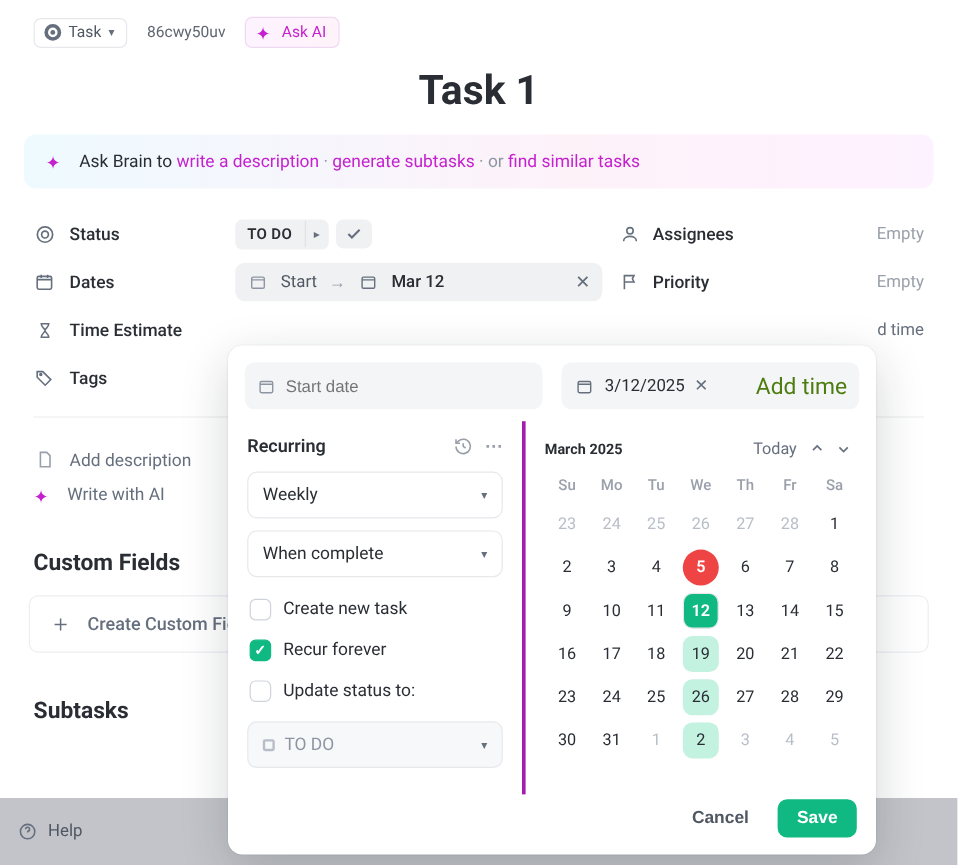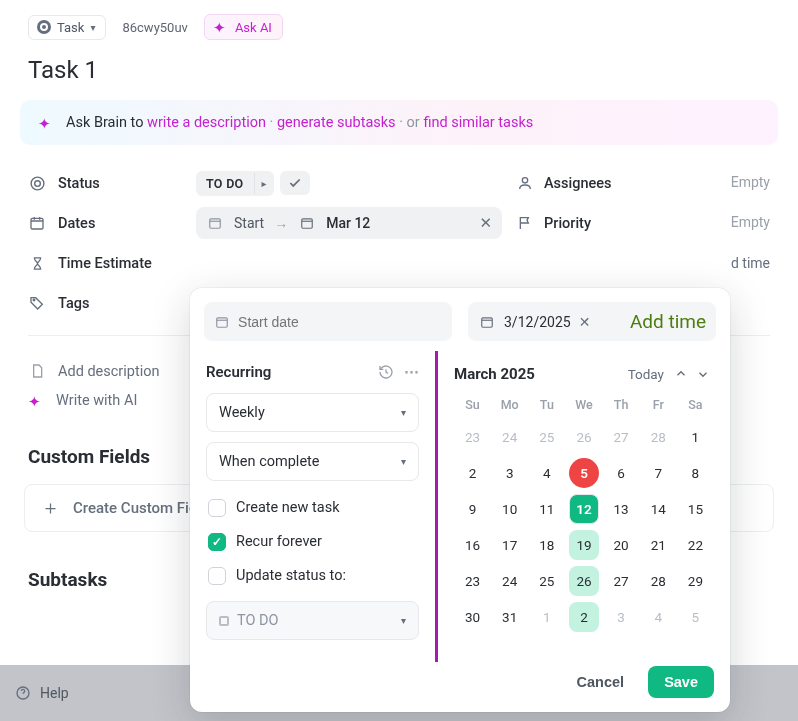--- a/index.html
+++ b/index.html
@@ -6,33 +6,33 @@
 body { font-family: -apple-system, BlinkMacSystemFont, "Segoe UI", Roboto, sans-serif; font-size: 14px; color: #2a2e34; width: 798px; height: 721px; overflow: hidden; position: relative; background: #fff; }
 
 .topbar { display: flex; align-items: center; gap: 8px; padding: 14px 28px 0; }
 .pill { display: inline-flex; align-items: center; gap: 6px; border: 1px solid #e6e8eb; border-radius: 6px; padding: 4px 10px 4px 8px; font-size: 13px; color: #4f5762; cursor: pointer; }
 .pill.askai { border-color: #f0d8f3; color: #c421cf; background: linear-gradient(90deg,#fdf3ff,#fff3fa); }
 .rec-icon { width: 14px; height: 14px; border: 3.5px solid #656f7d; border-radius: 50%; position: relative; }
 .rec-icon::after { content:""; position:absolute; inset:2px; background:#656f7d; border-radius:50%; }
 .chev { font-size: 10px; color: #656f7d; }
 .id-label { color: #5f6672; font-size: 13px; padding: 4px 8px; }
 
-.title { font-size: 24px; font-weight: 400; padding: 16px 28px 16px; }
+.title { font-size: 34px; font-weight: 700; padding: 16px 28px 16px; text-align: center; }
 
 .brain-bar { margin: 0 20px 18px; padding: 14px 18px; border-radius: 10px; background: linear-gradient(90deg, #eefaff 0%, #fef2f9 60%, #fdf2ff 100%); display:flex; align-items:center; gap:12px; font-size: 14.5px; }
 .brain-bar .link { color: #c421cf; cursor: pointer; }
 .brain-bar .sep { color: #8d95a3; }
 .sparkle { width: 16px; height: 16px; position: relative; }
 .sparkle::before { content:"✦"; color:#c421cf; font-size:15px; }
 
 .fields { padding: 0 28px; }
 .row { display: flex; align-items: center; min-height: 40px; }
 .leftcol { display:flex; align-items:center; gap:12px; width: 168px; color:#2a2e34; font-size: 14.5px; font-weight: 500;}
 .midcol { width: 320px; display:flex; align-items:center; gap:6px; }
-.rightcol { display:flex; align-items:flex-start; gap:12px; flex:1; }
+.rightcol { display:flex; align-items:center; gap:12px; flex:1; }
 .rightlabel { display:flex; align-items:center; gap:10px; width: 140px; font-size:14.5px; font-weight: 500;}
 .empty { color: #9aa0aa; font-size: 14px; margin-left:auto; }
 .ic { width: 18px; height:18px; display:inline-flex; align-items:center; justify-content:center; color:#656f7d; }
 .status-chip { display:flex; align-items:center; background:#f0f1f3; border-radius:6px; overflow:hidden; }
 .status-chip .main { padding:5px 10px; font-size: 12.5px; font-weight:600; letter-spacing:.3px; }
 .status-chip .split { border-left:1px solid #e0e2e6; padding:5px 7px; font-size:10px; color:#656f7d; }
 .check-btn { background:#f0f1f3; border-radius:6px; padding:5px 8px; color:#656f7d; }
 
 .date-chip { display:flex; align-items:center; gap:10px; background:#f0f1f3; border-radius:8px; padding:7px 10px; width: 306px; color:#4f5762; }
 .date-chip .arrow { color:#9aa0aa; }
@@ -69,21 +69,21 @@
 .sel { width:100%; border:1px solid #e6e8eb; border-radius:8px; padding:10px 12px; font-size:14.5px; color:#2a2e34; display:flex; align-items:center; justify-content:space-between; margin-bottom:10px; cursor:pointer; }
 .chk-row { display:flex; align-items:flex-start; gap:10px; padding:8px 2px; font-size:14.5px; color:#2a2e34; cursor:pointer; }
 .chk { width:18px; height:18px; border:1.5px solid #cfd3da; border-radius:5px; display:inline-flex; align-items:center; justify-content:center; }
 .chk.checked { background:#10b981; border-color:#10b981; color:#fff; }
 .chk.checked::after { content:"✓"; font-size:12px; font-weight:700; }
 .status-sel { margin-top:8px; background:#f7f8fa; }
 .status-sel .sq { width:10px; height:10px; border:2px solid #b8bec8; border-radius:2px; margin-right:8px; }
 
 .cal-col { flex:1; padding: 14px 16px 10px; }
 .cal-head { display:flex; align-items:center; margin-bottom:10px; }
-.cal-head .month { font-weight:700; font-size:15px; }
+.cal-head .month { font-weight:700; font-size:12px; }
 .cal-head .today { margin-left:auto; color:#656f7d; font-size:13.5px; cursor:pointer; margin-right:6px; }
 .cal-head .nav { color:#656f7d; cursor:pointer; padding:2px 4px; }
 .cal-grid { display:grid; grid-template-columns: repeat(7, 1fr); text-align:center; row-gap:6px; }
 .dow { color:#9aa0aa; font-size:12.5px; font-weight:500; padding:4px 0; }
 .day { width:30px; height:30px; margin:0 auto; display:flex; align-items:center; justify-content:center; border-radius:8px; font-size:13.5px; color:#2a2e34; cursor:pointer; }
 .day.muted { color:#b8bec8; }
 .day.today { background:#ef4444; color:#fff; font-weight:600; border-radius:50%; }
 .day.sel { background:#10b981; color:#fff; font-weight:600; }
 .day.hl { background:#c3f2e1; color:#2a2e34; }
 

